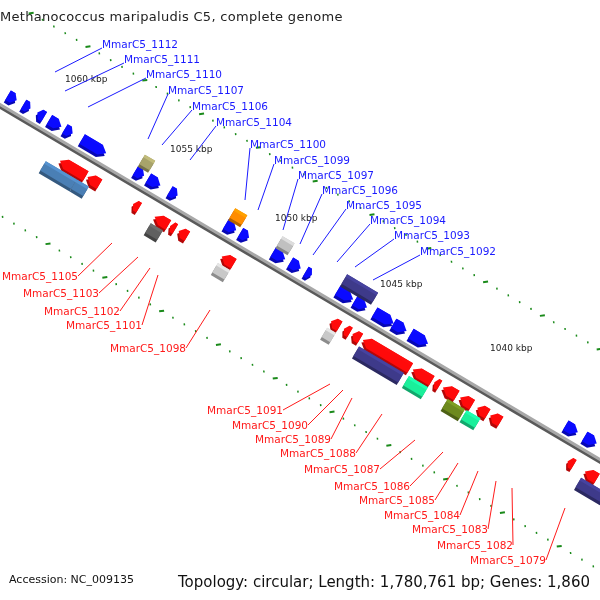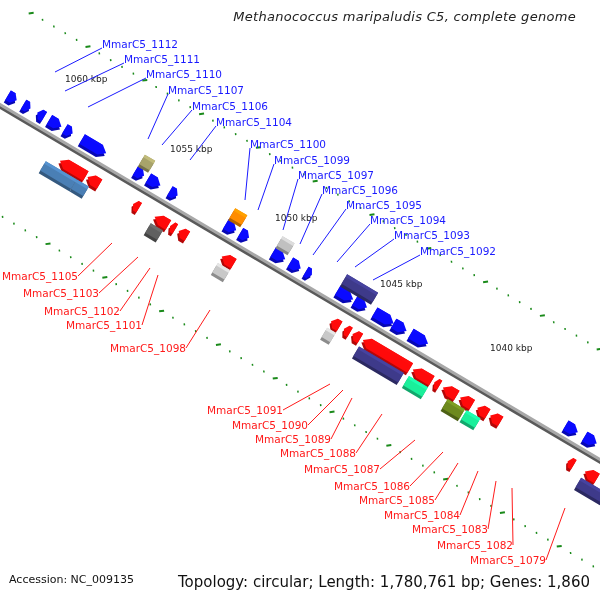--- a/index.html
+++ b/index.html
@@ -1,17 +1,17 @@
 <!DOCTYPE html>
 <html><head>
   <meta charset="utf-8">
   <style>
     html, body { margin: 0; padding: 0; background: #ffffff; }
     body { width: 600px; height: 600px; position: relative; overflow: hidden; font-family: "DejaVu Sans", sans-serif; }
-    #title { position: absolute; top: 9px; left: 0; width: 576px; text-align: right; font-style: italic; font-size: 13px; color: #222; letter-spacing: 0.3px; }
+    #title { position: absolute; top: 9px; left: 0; width: 576px; text-align: left; font-size: 13px; color: #222; letter-spacing: 0.3px; }
     #canvas { position: absolute; left: 0; top: 0; }
     #footer-left { position: absolute; left: 9px; top: 573px; font-size: 11px; color: #111; }
     #footer-right { position: absolute; right: 10px; top: 573px; font-size: 15px; color: #111; }
     .glabel { font-family: "DejaVu Sans", sans-serif; font-size: 10.5px; }
     .tick-label { font-family: "DejaVu Sans", sans-serif; font-size: 9px; fill: #222; }
   </style>
 </head>
 <body>
 
 <div id="title">Methanococcus maripaludis C5, complete genome</div>

